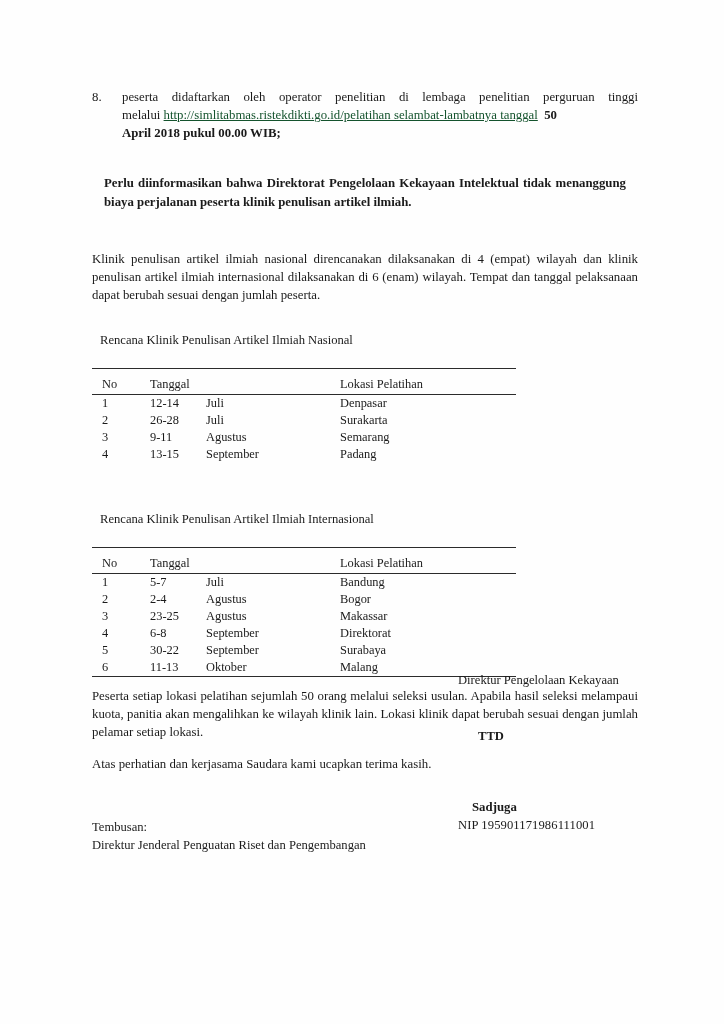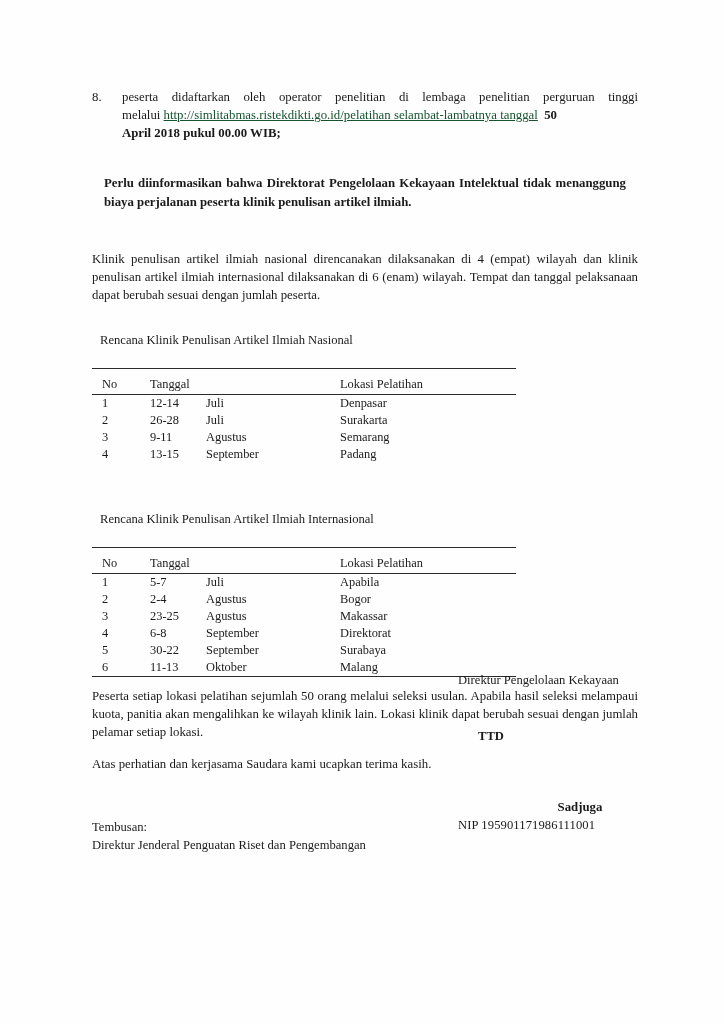--- a/index.html
+++ b/index.html
@@ -124,21 +124,20 @@
     margin-top: 38px;
     margin-left: 20px;
     font-weight: bold;
     font-size: 12.6px;
   }
   .sig-name {
     margin-top: 52px;
     margin-left: 14px;
     font-weight: bold;
     font-size: 12.8px;
-    text-align: center;
   }
   .sig-nip {
     margin-top: 1px;
     font-size: 12.6px;
     letter-spacing: 0.1px;
   }
 
   
   .tembusan {
     position: absolute;
@@ -229,21 +228,21 @@
           <th class="c-tgl th-tgl">Tanggal</th>
           <th class="c-bln"></th>
           <th class="c-lok">Lokasi Pelatihan</th>
         </tr>
       </thead>
       <tbody>
         <tr>
           <td class="c-no">1</td>
           <td class="c-tgl">5-7</td>
           <td class="c-bln">Juli</td>
-          <td class="c-lok">Apabila</td>
+          <td class="c-lok">Bandung</td>
         </tr>
         <tr>
           <td class="c-no">2</td>
           <td class="c-tgl">2-4</td>
           <td class="c-bln">Agustus</td>
           <td class="c-lok">Bogor</td>
         </tr>
         <tr>
           <td class="c-no">3</td>
           <td class="c-tgl">23-25</td>

